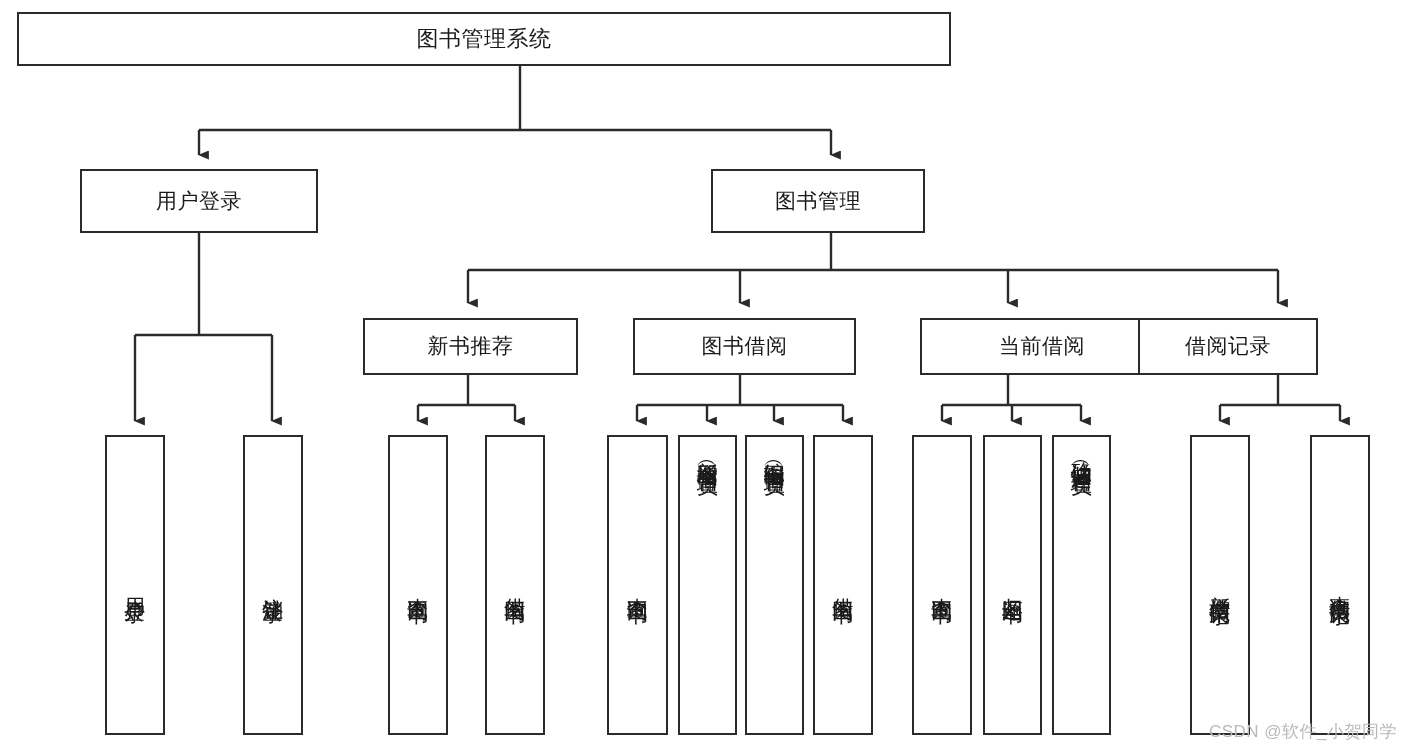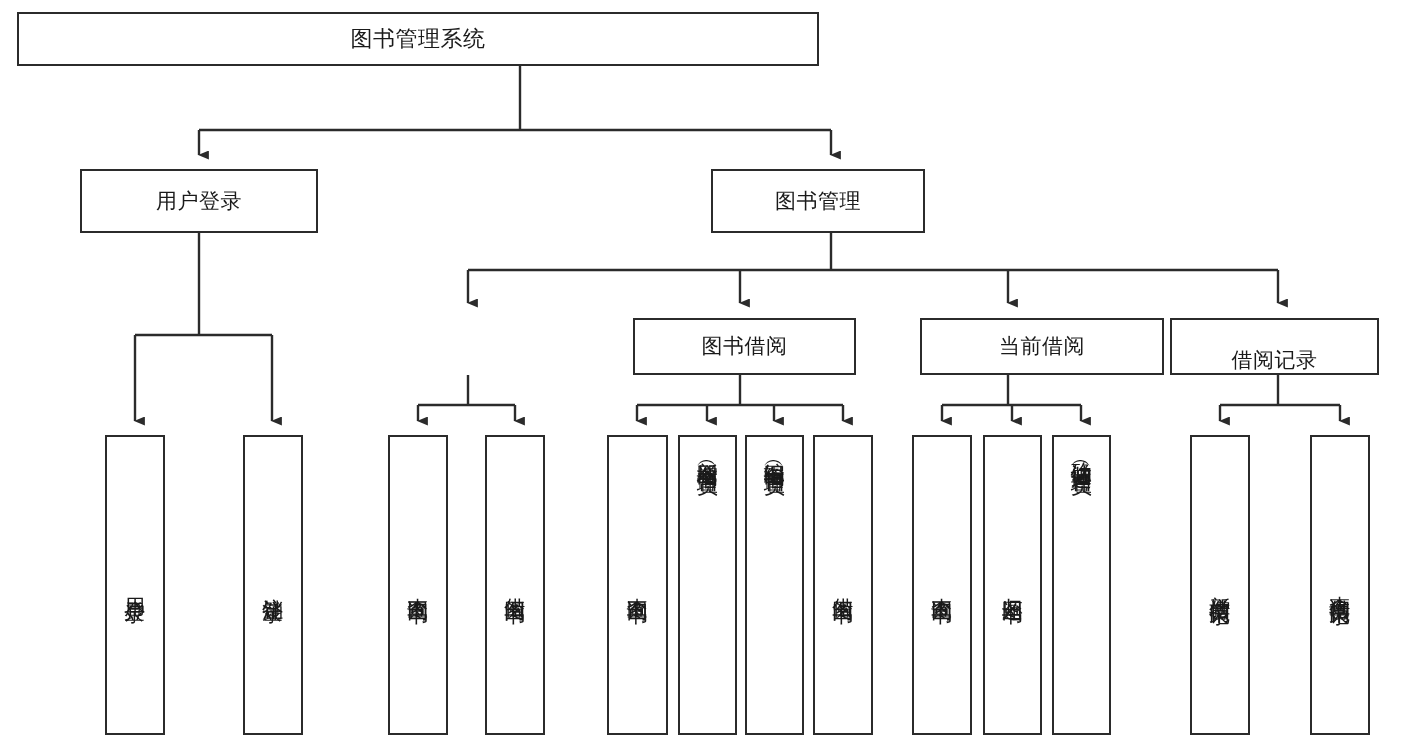--- a/index.html
+++ b/index.html
@@ -37,21 +37,21 @@
   }
   .node-label {
     display: block;
     text-align: center;
     letter-spacing: 0.5px;
     line-height: 1.18;
   }
   .node.root {
     left: 17px;
     top: 12px;
-    width: 802px;
+    width: 934px;
     height: 54px;
   }
   .node.root .node-label { font-size: 22px; }
 
   .node.lvl2 {
     height: 64px;
   }
   .node.lvl2 .node-label { font-size: 21px; }
 
   .node.lvl3 {
@@ -153,27 +153,30 @@
     <span class="node-label">图书管理系统</span>
   </div>
 
   <div class="node lvl2" style="left:80px; top:169px; width:238px;">
     <span class="node-label">用户登录</span>
   </div>
   <div class="node lvl2" style="left:711px; top:169px; width:214px;">
     <span class="node-label">图书管理</span>
   </div>
 
+  <div class="node lvl3" style="left:363px; top:318px; width:215px;">
+    <span class="node-label">新书推荐</span>
+  </div>
   <div class="node lvl3" style="left:633px; top:318px; width:223px;">
     <span class="node-label">图书借阅</span>
   </div>
   <div class="node lvl3" style="left:920px; top:318px; width:244px;align-items:center;">
     <span class="node-label">当前借阅</span>
   </div>
-  <div class="node lvl3" style="left:1170px; top:318px; width:209px;align-items:flex-end;">
+  <div class="node lvl3" style="left:1138px; top:318px; width:180px;">
     <span class="node-label">借阅记录</span>
   </div>
 
   <div class="node leaf mid-text" style="left:105px; width:60px;">
     <span class="node-label">用户登录</span>
   </div>
   <div class="node leaf mid-text" style="left:243px; width:60px;">
     <span class="node-label">注销登录</span>
   </div>
 
@@ -207,14 +210,15 @@
     <span class="node-label">确认归还（管理员）</span>
   </div>
 
   <div class="node leaf mid-text" style="left:1190px; width:60px;">
     <span class="node-label">新增借阅记录</span>
   </div>
   <div class="node leaf mid-text" style="left:1310px; width:60px;">
     <span class="node-label">查询借阅记录</span>
   </div>
 
+  <div id="watermark">CSDN @软件_小贺同学</div>
 
 </div>
 
 </body></html>

